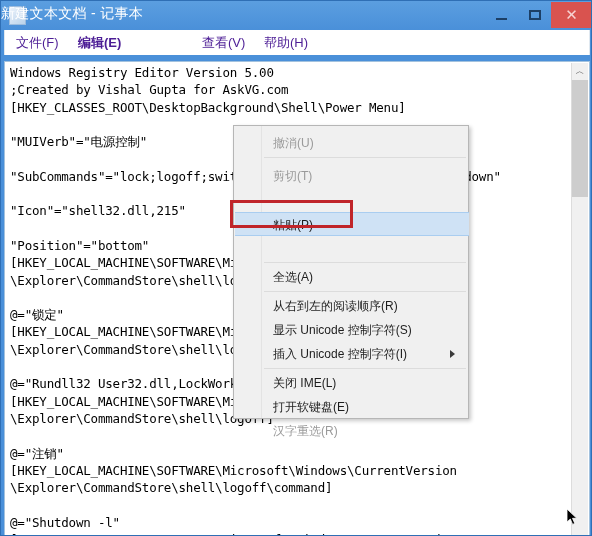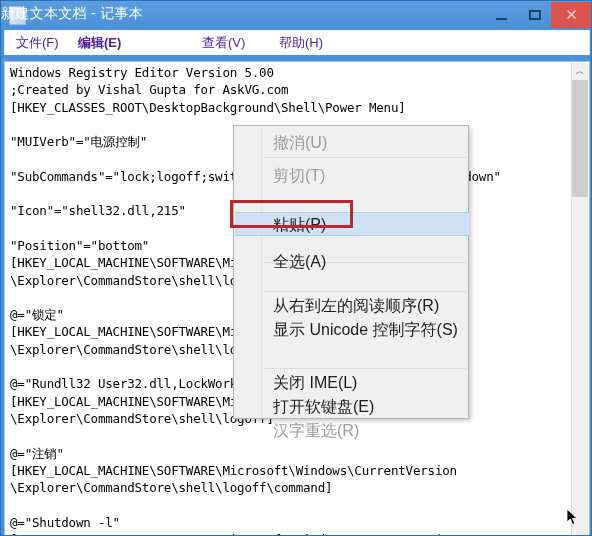--- a/index.html
+++ b/index.html
@@ -161,21 +161,21 @@
   
   #ctxmenu {
     position: absolute;
     left: 232px; top: 124px;
     width: 236px;
     height: 294px;
     background: #f0f0f0;
     border: 1px solid #b6b6b6;
     box-sizing: border-box;
     box-shadow: 2px 2px 4px rgba(0,0,0,.22);
-    font-size: 16px;
+    font-size: 12px;
   }
   #ctxmenu-gutter {
     position: absolute;
     left: 0; top: 0;
     width: 27px; height: 100%;
     background: #f0f0f0;
     border-right: 1px solid #e3e3e3;
   }
   .ctx-item {
     position: absolute;
@@ -305,21 +305,21 @@
     <div class="winbtn" id="btn-close">
       <span class="glyph">✕</span>
     </div>
   </div>
 
   <div id="menubar">
       <div class="menubar-item" style="left: 8px;">文件(F)</div>
       <div class="menubar-item" style="left: 70px; font-weight: bold;">编辑(E)</div>
       <div class="menubar-item" style="left: 131px; margin-top: 48px;">格式(O)</div>
       <div class="menubar-item" style="left: 194px;">查看(V)</div>
-      <div class="menubar-item" style="left: 271px;">帮助(H)</div>
+      <div class="menubar-item" style="left: 256px;">帮助(H)</div>
     </div>
 
   <div id="textarea-frame">
     <div id="text-content">Windows Registry Editor Version 5.00
 ;Created by Vishal Gupta for AskVG.com
 [HKEY_CLASSES_ROOT\DesktopBackground\Shell\Power Menu]
 
 "MUIVerb"="电源控制"
 
 "SubCommands"="lock;logoff;switch;sleep;hibernate;restart;shutdown"
@@ -368,29 +368,33 @@
         <span class="lbl">撤消(U)</span>
       </div>
       <div class="ctx-sep" style="top: 31px;"></div>
       <div class="ctx-item disabled" style="top: 38px;">
         <span class="lbl">剪切(T)</span>
       </div>
       <div class="ctx-item" style="top: 86px; background: rgb(207, 226, 245); border-top: 1px solid rgb(169, 205, 240); border-bottom: 1px solid rgb(169, 205, 240);">
         <span class="lbl">粘贴(P)</span>
       </div>
       <div class="ctx-sep" style="top: 136px;"></div>
-      <div class="ctx-item" style="top: 124px;">
+      <div class="ctx-item" style="top: 139px;">
         <span class="lbl">全选(A)</span>
       </div>
       <div class="ctx-sep" style="top: 165px;"></div>
       <div class="ctx-item" style="top: 192px;">
         <span class="lbl">显示 Unicode 控制字符(S)</span>
       </div>
       <div class="ctx-item" style="top: 168px;">
         <span class="lbl">从右到左的阅读顺序(R)</span>
+      </div>
+      <div class="ctx-item" style="top: 216px;">
+        <span class="lbl">插入 Unicode 控制字符(I)</span>
+        <span class="ctx-arrow"></span>
       </div>
       <div class="ctx-sep" style="top: 242px;"></div>
       <div class="ctx-item" style="top: 245px;">
         <span class="lbl">关闭 IME(L)</span>
       </div>
       <div class="ctx-item" style="top: 269px;">
         <span class="lbl">打开软键盘(E)</span>
       </div>
       <div class="ctx-item disabled" style="top: 293px;">
         <span class="lbl">汉字重选(R)</span>

